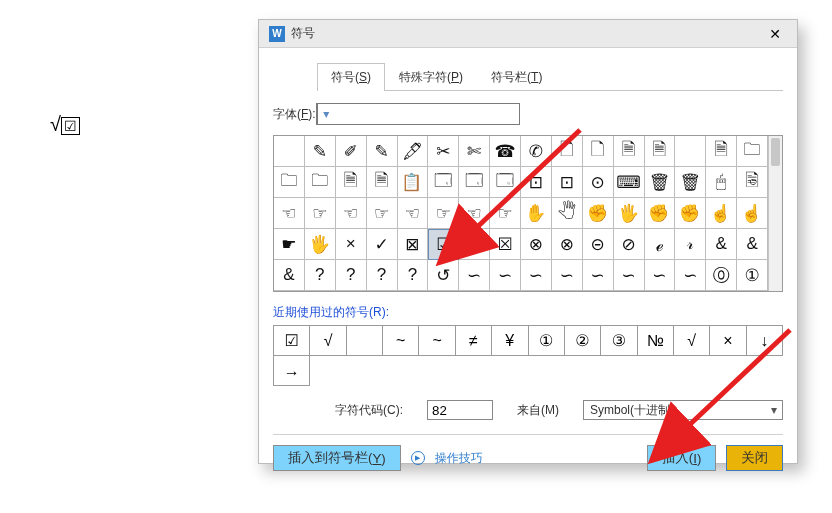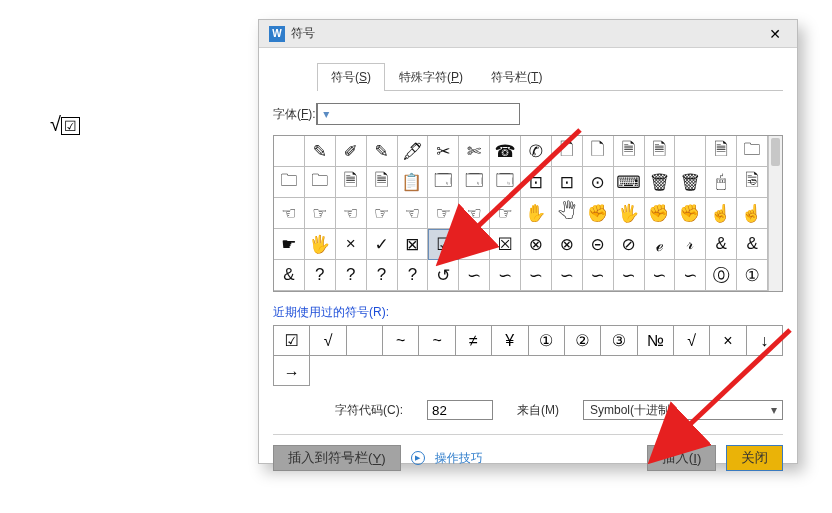--- a/index.html
+++ b/index.html
@@ -187,21 +187,21 @@
 
   .footer {
     display: flex;
     align-items: center;
     gap: 10px;
   }
   .btn {
     height: 26px;
     padding: 0 14px;
     border: 1px solid #8d8d8d;
-    background: #a3a3a3;
+    background: #7dd3fc;
     cursor: pointer;
     display: inline-flex;
     align-items: center;
     justify-content: center;
     color: #333;
   }
   .btn.primary { border: 1px solid #3a7abf; background: #eab308; }
   .help-icon {
     width: 14px; height: 14px;
     border: 1.5px solid #2f7dcb;

